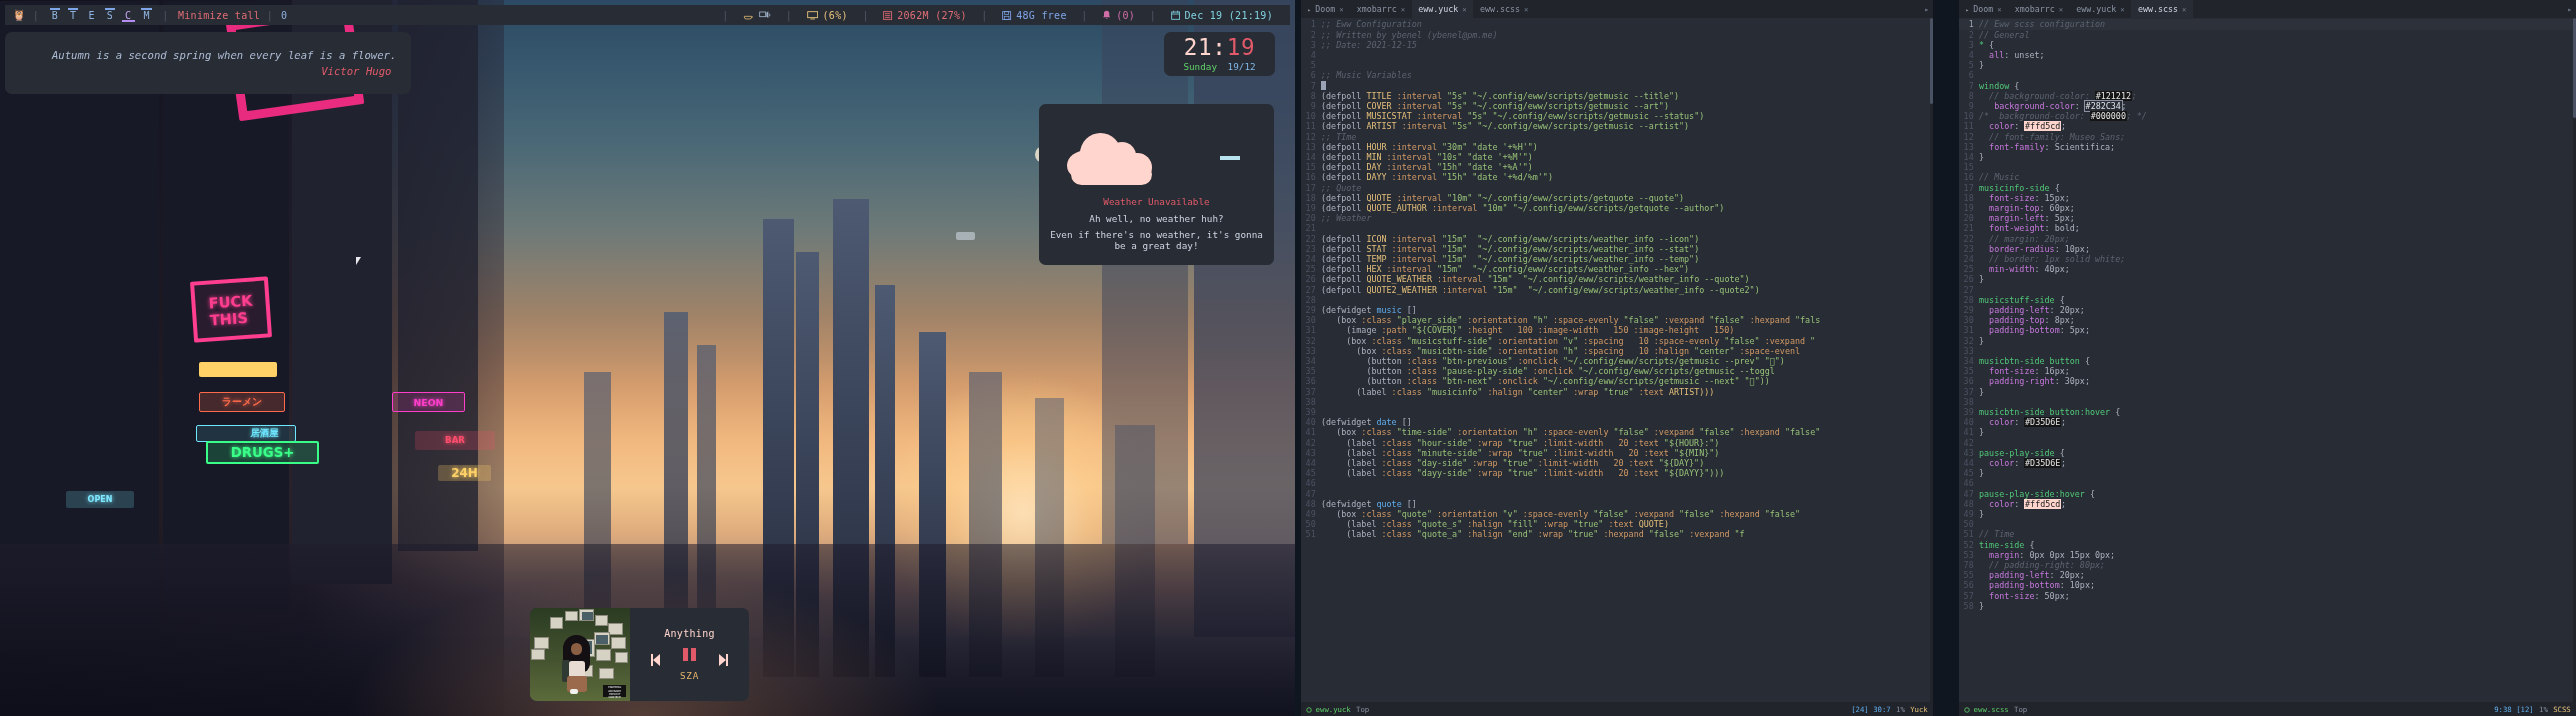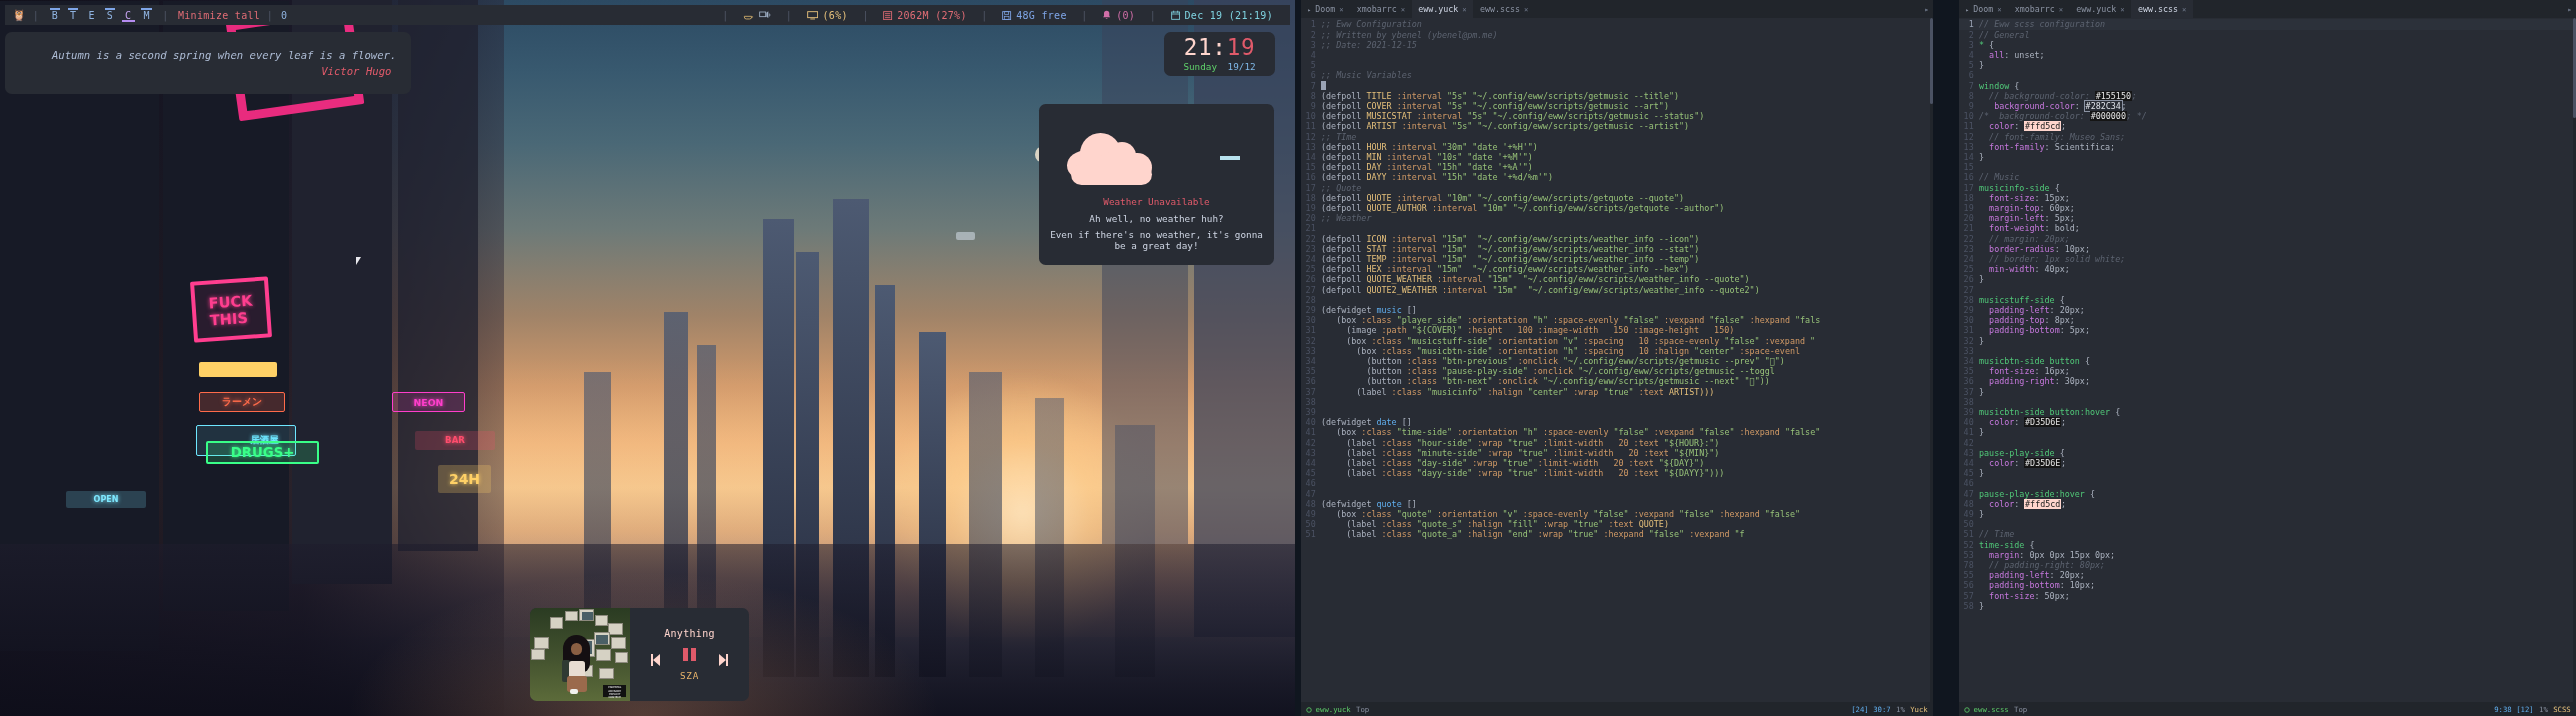--- a/index.html
+++ b/index.html
@@ -251,26 +251,26 @@
     <div class="bldg f" style="left:0;bottom:66px;width:159px;height:650px;"></div>
     <div class="bldg f" style="left:163px;bottom:106px;width:126px;height:610px;"></div>
     <div class="bldg" style="left:292px;bottom:133px;width:100px;height:584px;"></div>
     <div class="bldg" style="left:398px;bottom:166px;width:80px;height:551px;opacity:.8;"></div>
     <div class="bldg b" style="left:1194px;bottom:80px;width:106px;height:637px;"></div>
     <div class="bldg b" style="left:1102px;bottom:173px;width:86px;height:544px;opacity:.5;"></div>
 
     <div class="neon" style="left:192px;top:279px;width:78px;height:61px;color:#ff3e8f;border:4px solid #ff3e8f;font-size:14.6px;background:rgba(255,62,143,.08);transform:rotate(-4deg);">FUCK<br>THIS</div>
     <div class="neon" style="left:199px;top:362px;width:78px;height:14.6px;color:#ffd166;background:#ffd166;"></div>
     <div class="neon" style="left:199px;top:392px;width:86px;height:20px;color:#ff6b4a;font-size:10px;background:rgba(255,107,74,.2);border:1.3px solid #ff6b4a;">ラーメン</div>
-    <div class="neon" style="left:196px;top:425px;width:100px;height:31px;color:#6ee7ff;font-size:9.3px;border:1.3px solid #6ee7ff;background:rgba(110,231,255,.12);padding-left:37px;">居酒屋</div>
+    <div class="neon" style="left:196px;top:425px;width:100px;height:17px;color:#6ee7ff;font-size:9.3px;border:1.3px solid #6ee7ff;background:rgba(110,231,255,.12);padding-left:37px;">居酒屋</div>
     <div class="neon" style="left:206px;top:441px;width:113px;height:22.6px;color:#39ff88;font-size:13.3px;background:rgba(57,255,136,.18);border:2px solid #39ff88;">DRUGS+</div>
     <div class="neon" style="left:392px;top:392px;width:73px;height:20px;color:#ff3ecb;font-size:9.3px;border:1.3px solid #ff3ecb;background:rgba(255,62,203,.15);">NEON</div>
     <div class="neon" style="left:415px;top:431px;width:80px;height:18.6px;color:#ff4d6d;font-size:8.6px;background:rgba(255,77,109,.2);">BAR</div>
-    <div class="neon" style="left:438px;top:465px;width:53px;height:28px;color:#ffd166;font-size:14px;background:rgba(255,209,102,.25);">24H</div>
-    <div class="neon" style="left:66px;top:491px;width:80px;height:17px;color:#7ee8ff;font-size:8px;background:rgba(126,232,255,.2);">OPEN</div>
+    <div class="neon" style="left:438px;top:465px;width:53px;height:16px;color:#ffd166;font-size:12px;background:rgba(255,209,102,.25);">24H</div>
+    <div class="neon" style="left:66px;top:491px;width:68px;height:17px;color:#7ee8ff;font-size:8px;background:rgba(126,232,255,.2);">OPEN</div>
     <div class="neon" style="left:232px;top:13.3px;width:126px;height:100px;color:#ff2e88;border:9.3px solid #ff2e88;background:none;transform:rotate(-8deg);opacity:.9;"></div>
     <div class="neon" style="left:956px;top:232px;width:18.6px;height:8px;color:#ffffff;background:#dfe9f5;opacity:.5;"></div>
 
     <div style="position:absolute;left:1035px;top:146px;width:17px;height:17px;border-radius:50%;background:#f3e6d2;opacity:.85;"></div>
 
     <div class="wp-ground"></div>
     <div style="position:absolute;left:345px;bottom:0;width:597px;height:146px;background:radial-gradient(ellipse at 50% 100%, rgba(255,170,110,.28), rgba(0,0,0,0) 70%);"></div>
   </div>
 
   <div id="xmobar">
@@ -566,21 +566,21 @@
       <span class="rarrow">▸</span>
     </div>
   <div class="codearea" id="code-right">
       <div class="line cur"><span class="ln">1</span><span class="code"><span class="c-com">// Eww scss configuration</span></span></div>
       <div class="line"><span class="ln">2</span><span class="code"><span class="c-com">// General</span></span></div>
       <div class="line"><span class="ln">3</span><span class="code"><span class="c-green">* </span><span class="c-punc">{</span></span></div>
       <div class="line"><span class="ln">4</span><span class="code"><span class="c-kw">  all</span><span class="c-punc">: </span><span class="c-punc">unset;</span></span></div>
       <div class="line"><span class="ln">5</span><span class="code"><span class="c-punc">}</span></span></div>
       <div class="line"><span class="ln">6</span><span class="code"></span></div>
       <div class="line"><span class="ln">7</span><span class="code"><span class="c-green">window </span><span class="c-punc">{</span></span></div>
-      <div class="line"><span class="ln">8</span><span class="code"><span class="c-com">  // background-color: </span><span class="hl-dark">#155150</span><span class="c-com">;</span></span></div>
+      <div class="line"><span class="ln">8</span><span class="code"><span class="c-com">  // background-color: </span><span class="hl-dark">#121212</span><span class="c-com">;</span></span></div>
       <div class="line"><span class="ln">9</span><span class="code"><span class="c-kw">   background-color</span><span class="c-punc">: </span><span class="hl-box">#282C34</span><span class="c-punc">;</span></span></div>
       <div class="line"><span class="ln">10</span><span class="code"><span class="c-com">/*  background-color: </span><span class="hl-dark">#000000</span><span class="c-com">; */</span></span></div>
       <div class="line"><span class="ln">11</span><span class="code"><span class="c-kw">  color</span><span class="c-punc">: </span><span class="hl-lite">#ffd5cd</span><span class="c-punc">;</span></span></div>
       <div class="line"><span class="ln">12</span><span class="code"><span class="c-com">  // font-family: Museo Sans;</span></span></div>
       <div class="line"><span class="ln">13</span><span class="code"><span class="c-kw">  font-family</span><span class="c-punc">: </span><span class="c-punc">Scientifica;</span></span></div>
       <div class="line"><span class="ln">14</span><span class="code"><span class="c-punc">}</span></span></div>
       <div class="line"><span class="ln">15</span><span class="code"></span></div>
       <div class="line"><span class="ln">16</span><span class="code"><span class="c-com">// Music</span></span></div>
       <div class="line"><span class="ln">17</span><span class="code"><span class="c-green">musicinfo-side </span><span class="c-punc">{</span></span></div>
       <div class="line"><span class="ln">18</span><span class="code"><span class="c-kw">  font-size</span><span class="c-punc">: </span><span class="c-punc">15px;</span></span></div>

